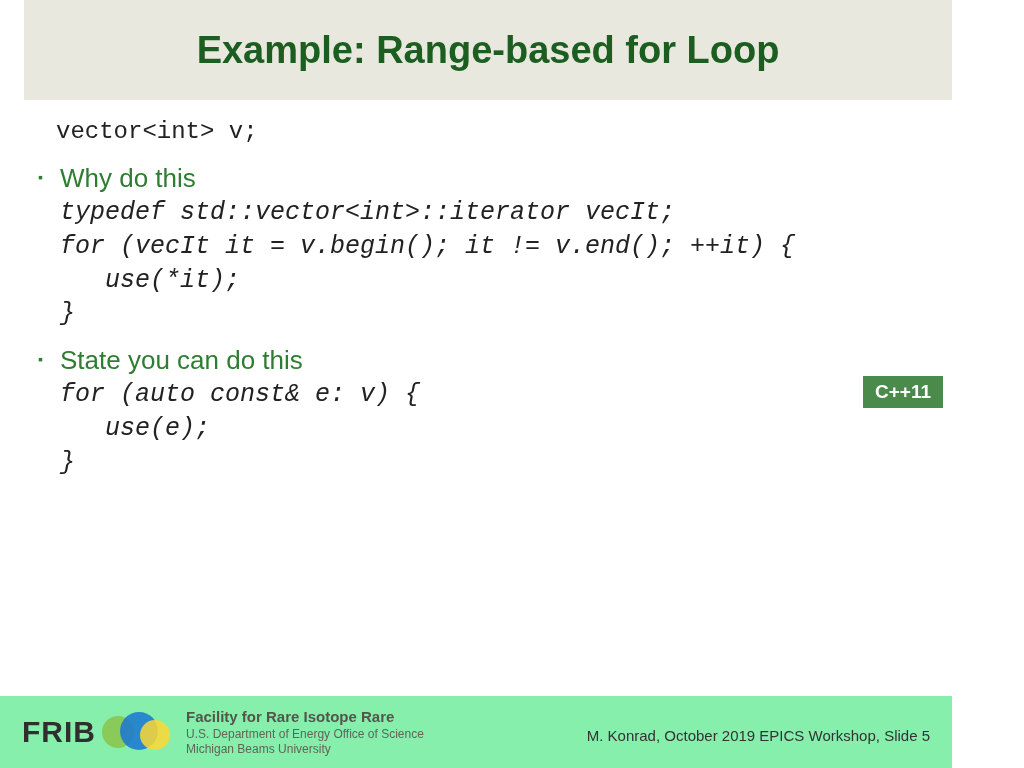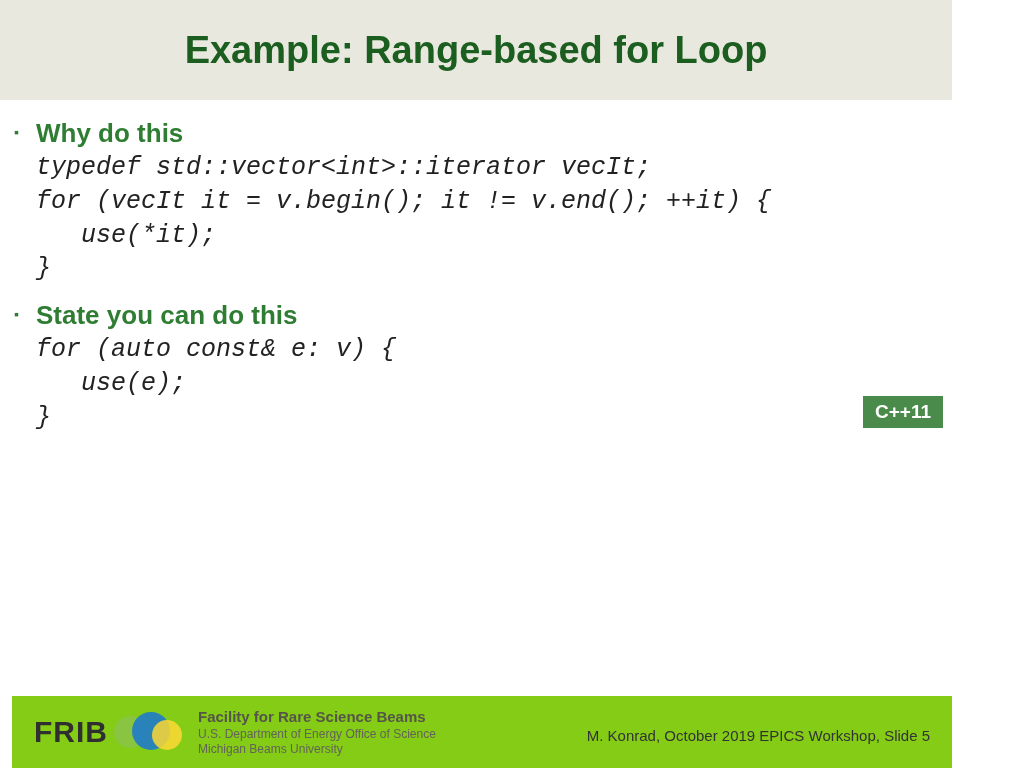--- a/index.html
+++ b/index.html
@@ -1,27 +1,27 @@
 <!DOCTYPE html>
 <html><head>
 <meta charset="utf-8">
 <style>
   * { margin: 0; padding: 0; box-sizing: border-box; }
   html, body { width: 1024px; height: 768px; font-family: Arial, Helvetica, sans-serif; background: #fff; overflow: hidden; }
-  .slide { width: 952px; height: 768px; position: relative; }
+  .slide { width: 952px; height: 768px; position: relative; padding-left: 24px; }
   .title-bar { background: #e8e8de; height: 100px; display: flex; align-items: center; justify-content: center; }
   .title { color: #1b5e20; font-size: 38px; font-weight: bold; }
   .content { padding: 18px 32px 0 32px; }
   .code-intro { font-family: Consolas, "Courier New", monospace; font-size: 24px; color: #222; margin-bottom: 18px; }
   .bullet { position: relative; padding-left: 4px; margin-bottom: 14px; }
   .bullet::before { content: "▪"; position: absolute; left: -18px; top: 6px; color: #2e7d32; font-size: 14px; }
-  .bullet-head { color: #2e7d32; font-size: 26px; font-weight: bold; margin-bottom: 2px; }
+  .bullet-head { color: #2e7d32; font-size: 26px; font-weight: normal; margin-bottom: 2px; }
   .code-block { font-family: Consolas, "Courier New", monospace; font-size: 25px; color: #222; white-space: pre; line-height: 1.35; font-style: italic; }
-  .badge { position: absolute; right: 9px; top: 396px; background: #4a8a4a; color: #fff; font-weight: bold; font-size: 19px; padding: 5px 12px; }
-  .footer { position: absolute; bottom: 0; left: 12px; right: 0; height: 72px; background: #84cc16; display: flex; align-items: center; padding: 0 22px; }
+  .badge { position: absolute; right: 9px; top: 376px; background: #4a8a4a; color: #fff; font-weight: bold; font-size: 19px; padding: 5px 12px; }
+  .footer { position: absolute; bottom: 0; left: 0; right: 0; height: 72px; background: #86efac; display: flex; align-items: center; padding: 0 22px; }
   .logo-frib { font-size: 30px; font-weight: 900; color: #2f2f2f; letter-spacing: 1px; margin-right: 6px; font-family: Arial, sans-serif; }
   .logo-circles { position: relative; width: 70px; height: 44px; margin-right: 14px; }
   .logo-circles .c { position: absolute; border-radius: 50%; opacity: 0.85; }
   .logo-circles .c1 { width: 32px; height: 32px; background: #8bc34a; left: 0; top: 6px; }
   .logo-circles .c2 { width: 38px; height: 38px; background: #1976d2; left: 18px; top: 2px; }
   .logo-circles .c3 { width: 30px; height: 30px; background: #fdd835; left: 38px; top: 10px; }
   .facility-block { color: #636358; line-height: 1.2; }
   .facility-name { font-size: 15px; font-weight: bold; color: #555549; margin-bottom: 1px; }
   .facility-sub { font-size: 12px; }
   .footer-right { margin-left: auto; font-size: 15px; color: #333; margin-top: 7px; }
@@ -29,20 +29,21 @@
 </head>
 <body>
 
 <div class="slide">
 
   <div class="title-bar">
     <div class="title">Example: Range-based for Loop</div>
   </div>
 
   <div class="content">
+    <div class="code-intro">vector&lt;int&gt; v;</div>
 
     <div class="bullet">
       <div class="bullet-head">Why do this</div>
       <div class="code-block">typedef std::vector&lt;int&gt;::iterator vecIt;
 for (vecIt it = v.begin(); it != v.end(); ++it) {
    use(*it);
 }</div>
     </div>
 
     <div class="bullet">
@@ -56,20 +57,20 @@
   <div class="badge">C++11</div>
 
   <div class="footer">
     <div class="logo-frib">FRIB</div>
     <div class="logo-circles">
       <div class="c c1"></div>
       <div class="c c2"></div>
       <div class="c c3"></div>
     </div>
     <div class="facility-block">
-      <div class="facility-name">Facility for Rare Science Beams</div>
+      <div class="facility-name">Facility for Rare Isotope Rare</div>
       <div class="facility-sub">U.S. Department of Energy Office of Science</div>
       <div class="facility-sub">Michigan Beams University</div>
     </div>
     <div class="footer-right">M. Konrad, October 2019 EPICS Workshop, Slide 5</div>
   </div>
 
 </div>
 
 </body></html>

